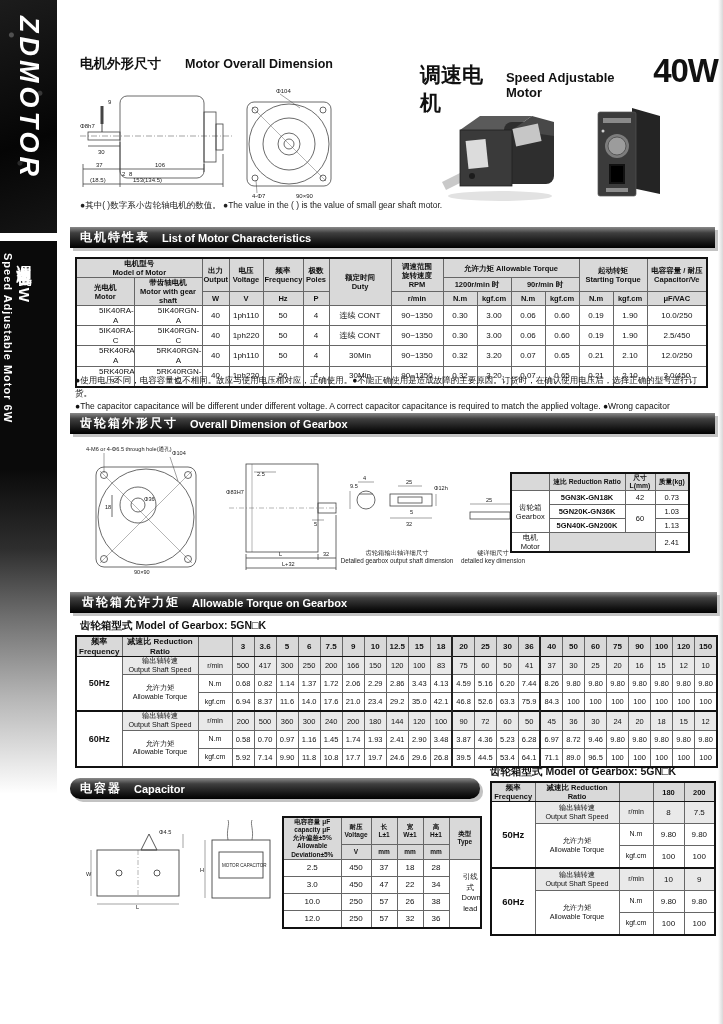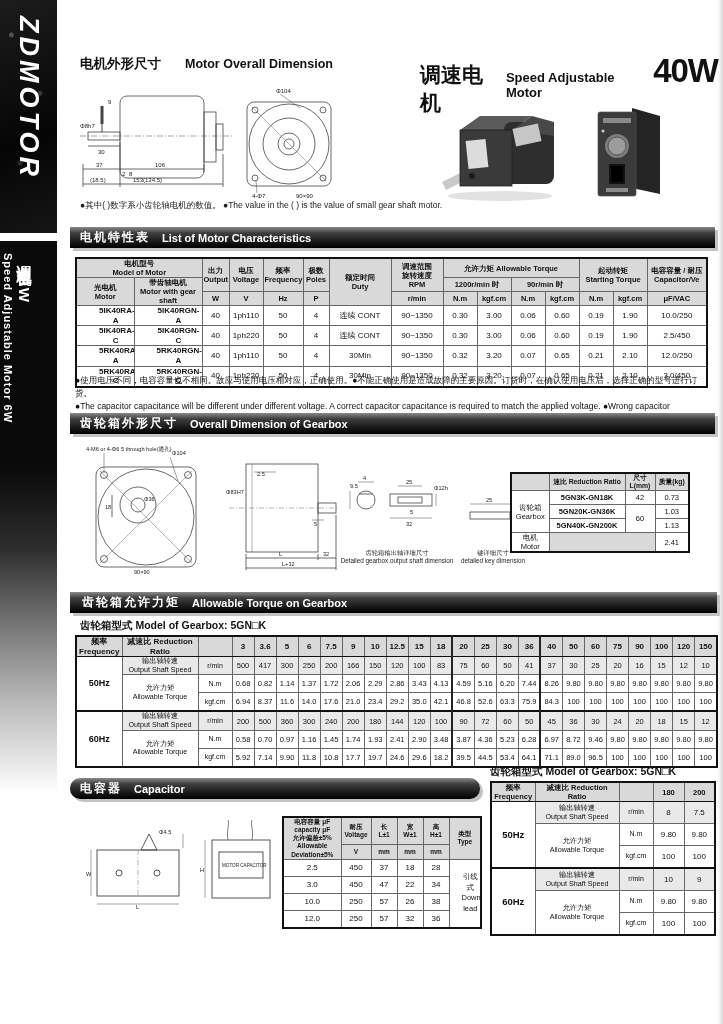--- a/index.html
+++ b/index.html
@@ -45,21 +45,21 @@
 
   
   table{border-collapse:collapse;table-layout:fixed;}
   .dtab{border:2px solid #111;background:#fff;}
   .dtab th,.dtab td{border:1px solid #666;text-align:center;vertical-align:middle;
       white-space:pre-line;padding:0 1px;line-height:1.2;overflow:hidden;}
   .dtab th{background:#d9d9d9;font-weight:bold;}
 
   .char th{font-size:7.5px;}
   .char td{font-size:8px;height:16px;}
-  .char td.mdl{font-weight:bold;padding-left:22px;}
+  .char td.mdl{font-weight:normal;padding-left:22px;}
 
   .gbox th{font-size:6.8px;height:14px;}
   .gbox td{font-size:7.5px;height:13px;}
   .gbox td.mdl{font-weight:bold;}
   .gbox td.lbl{font-size:7.5px;background:#fff;}
   .gbox td.gray{background:#d9d9d9;}
 
   .tq th{font-size:8px;height:16px;}
   .tq td{font-size:7.5px;height:17px;}
   .tq td.freq{font-size:9px;font-weight:bold;background:#fff;}
@@ -674,21 +674,21 @@
         <td class="unit">kgf.cm</td>
         <td>5.92</td>
         <td>7.14</td>
         <td>9.90</td>
         <td>11.8</td>
         <td>10.8</td>
         <td>17.7</td>
         <td>19.7</td>
         <td>24.6</td>
         <td>29.6</td>
-        <td>18.2</td>
+        <td>26.8</td>
         <td class="vsep">39.5</td>
         <td>44.5</td>
         <td>53.4</td>
         <td>64.1</td>
         <td class="vsep">71.1</td>
         <td>89.0</td>
         <td>96.5</td>
         <td>100</td>
         <td>100</td>
         <td>100</td>

